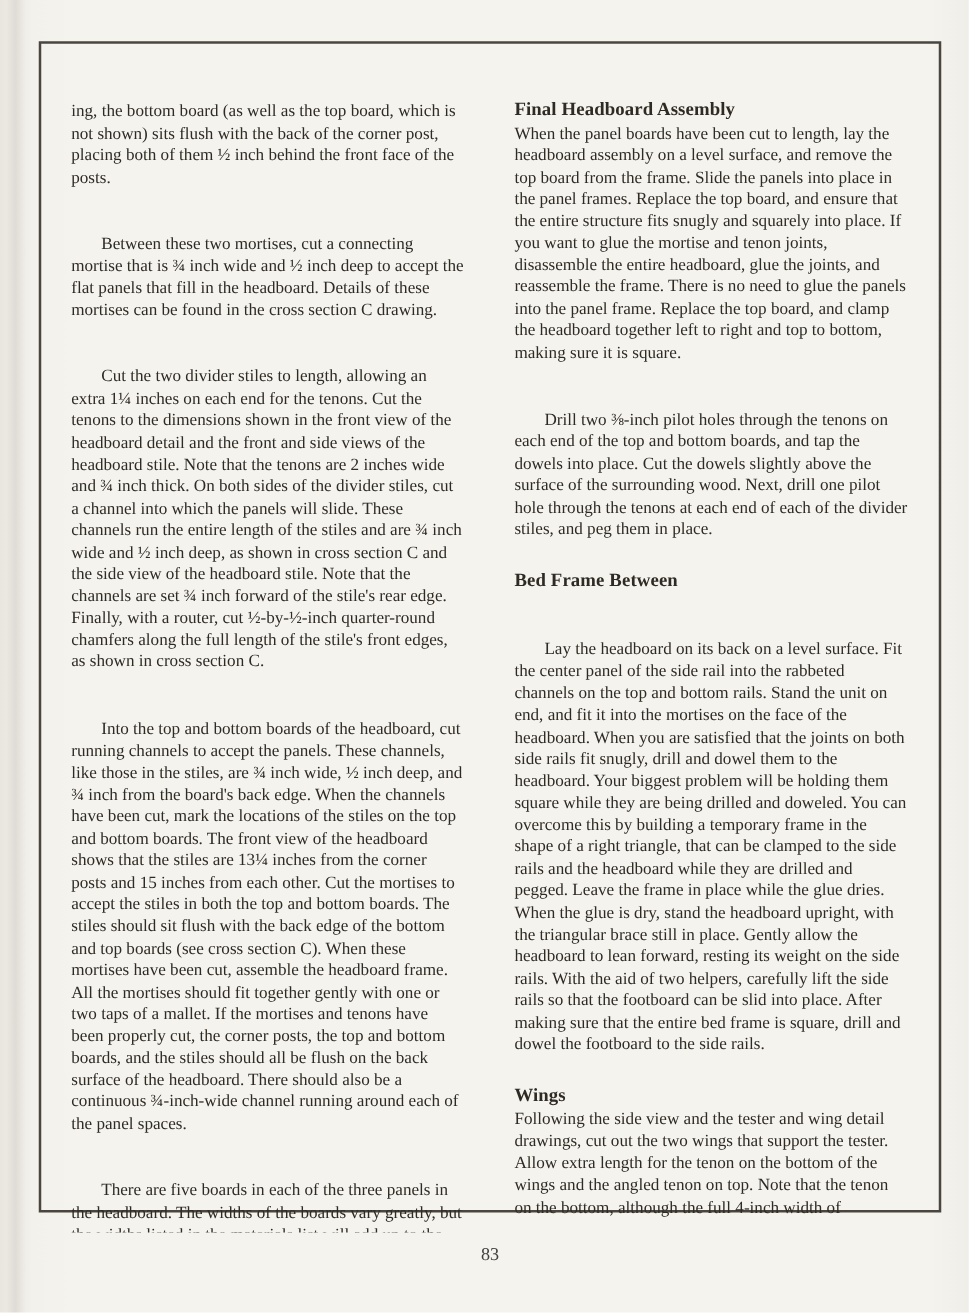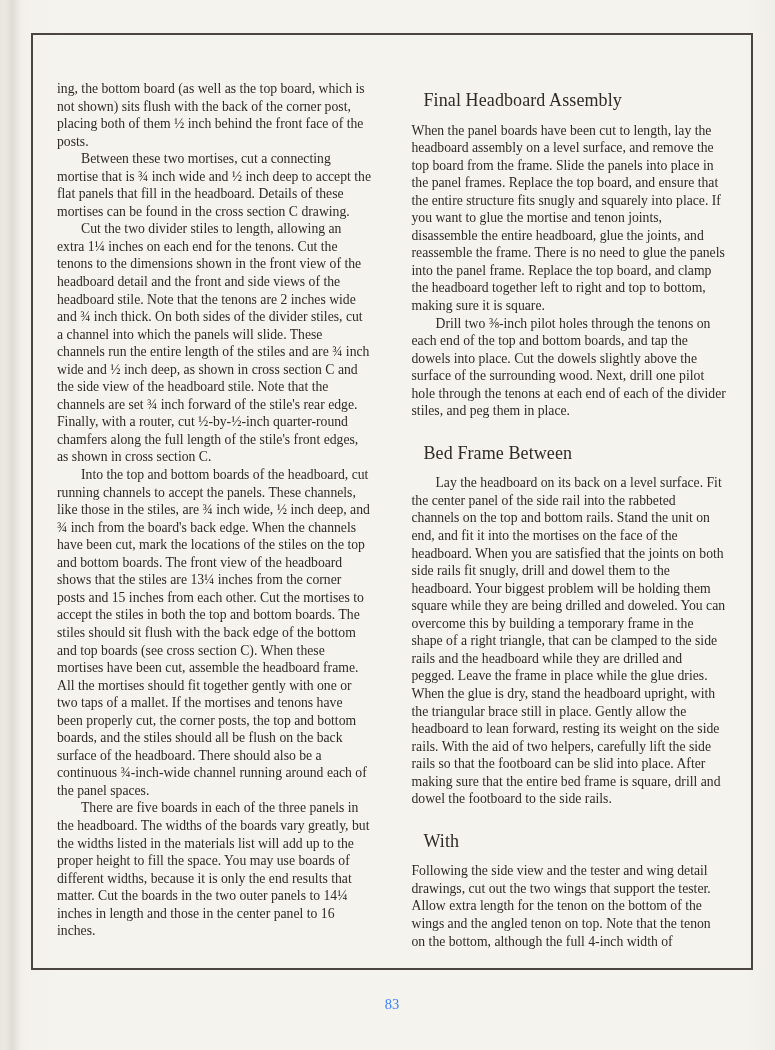--- a/index.html
+++ b/index.html
@@ -47,38 +47,38 @@
   .col {
     flex: 1 1 0;
     font-size: 13.7px;
     line-height: 17.55px;
     text-align: left;
   }
   .para {
     margin: 0;
     text-indent: 0;
   }
-  .para.indent { text-indent: 24px; }
+  .para.indent { text-indent: 24px; margin-top: 36px; }
   .section { margin-top: 0; }
   .section + .section { margin-top: 25px; }
   .section-heading {
-    font-size: 18px;
+    font-size: 15px;
     line-height: 17.55px;
-    font-weight: normal;
-    margin: 12px;
+    font-weight: bold;
+    margin: 0;
     letter-spacing: 0.1px;
   }
   .page-number {
     position: absolute;
     left: 31px;
     top: 996px;
     width: 722px;
     text-align: center;
     font-size: 14.5px;
-    color: #3b82f6;
+    color: #404040;
   }
 </style>
 </head>
 <body>
 
 <div class="edge-shadow-left"></div>
 
 <div class="page-frame">
   <div class="content">
 
@@ -97,21 +97,21 @@
         <p class="para">When the panel boards have been cut to length, lay the headboard assembly on a level surface, and remove the top board from the frame. Slide the panels into place in the panel frames. Replace the top board, and ensure that the entire structure fits snugly and squarely into place. If you want to glue the mortise and tenon joints, disassemble the entire headboard, glue the joints, and reassemble the frame. There is no need to glue the panels into the panel frame. Replace the top board, and clamp the headboard together left to right and top to bottom, making sure it is square.</p>
         <p class="para indent">Drill two ⅜-inch pilot holes through the tenons on each end of the top and bottom boards, and tap the dowels into place. Cut the dowels slightly above the surface of the surrounding wood. Next, drill one pilot hole through the tenons at each end of each of the divider stiles, and peg them in place.</p>
       </div>
 
       <div class="section">
         <h2 class="section-heading">Bed Frame Between</h2>
         <p class="para indent">Lay the headboard on its back on a level surface. Fit the center panel of the side rail into the rabbeted channels on the top and bottom rails. Stand the unit on end, and fit it into the mortises on the face of the headboard. When you are satisfied that the joints on both side rails fit snugly, drill and dowel them to the headboard. Your biggest problem will be holding them square while they are being drilled and doweled. You can overcome this by building a temporary frame in the shape of a right triangle, that can be clamped to the side rails and the headboard while they are drilled and pegged. Leave the frame in place while the glue dries. When the glue is dry, stand the headboard upright, with the triangular brace still in place. Gently allow the headboard to lean forward, resting its weight on the side rails. With the aid of two helpers, carefully lift the side rails so that the footboard can be slid into place. After making sure that the entire bed frame is square, drill and dowel the footboard to the side rails.</p>
       </div>
 
       <div class="section">
-        <h2 class="section-heading">With</h2>
+        <h2 class="section-heading">Wings</h2>
         <p class="para">Following the side view and the tester and wing detail drawings, cut out the two wings that support the tester. Allow extra length for the tenon on the bottom of the wings and the angled tenon on top. Note that the tenon on the bottom, although the full 4-inch width of</p>
       </div>
 
     </div>
 
   </div>
 </div>
 
 <div class="page-number">83</div>
 

